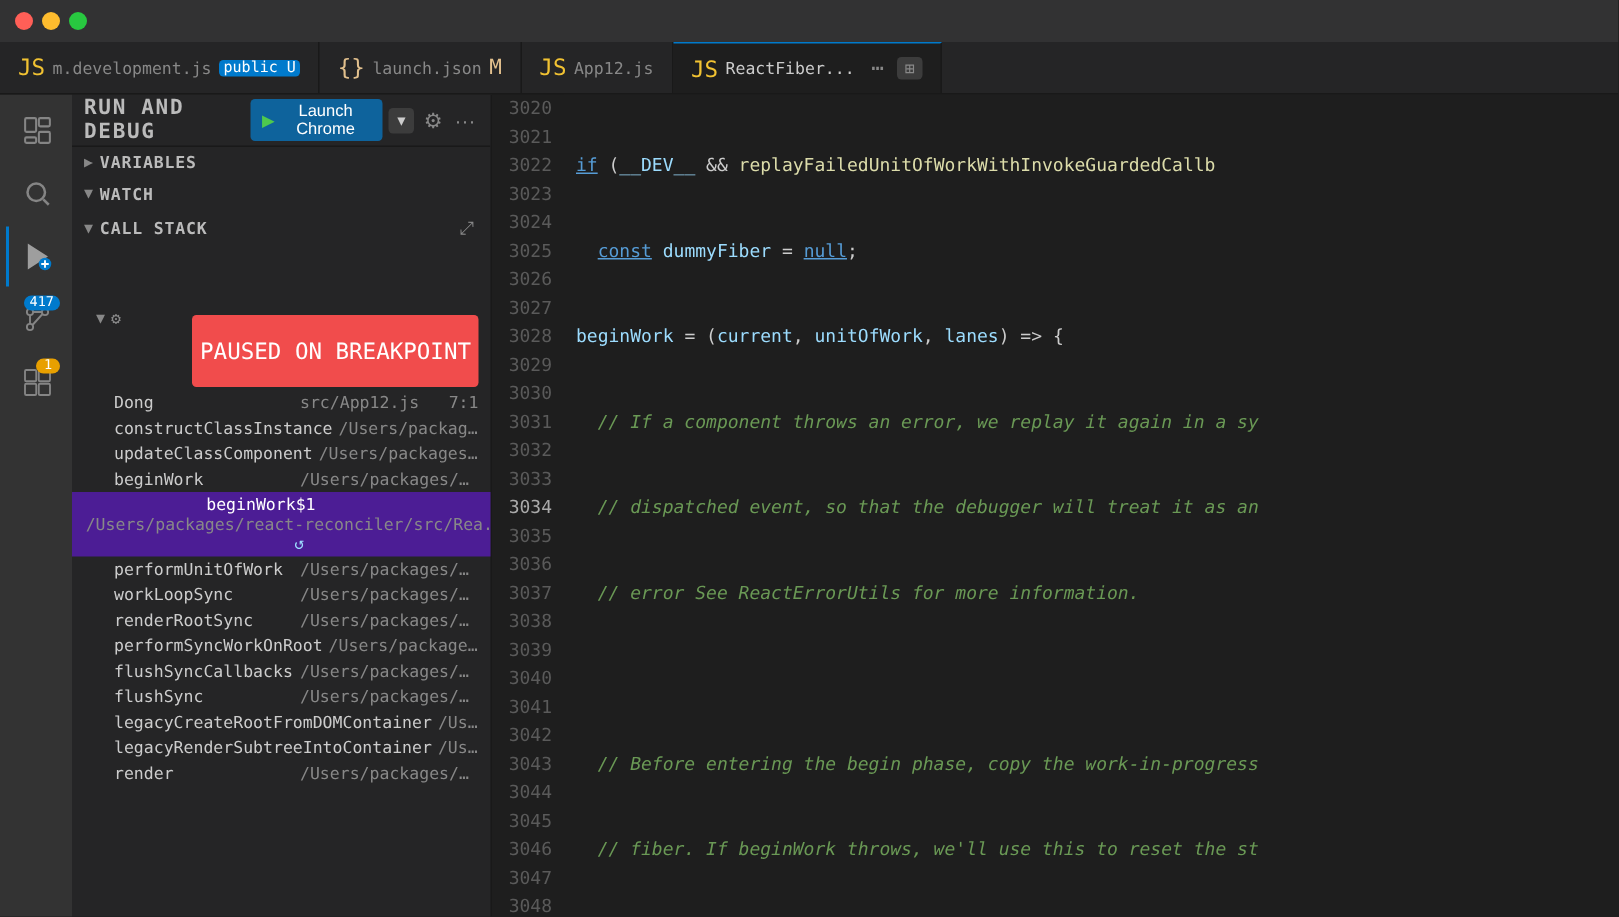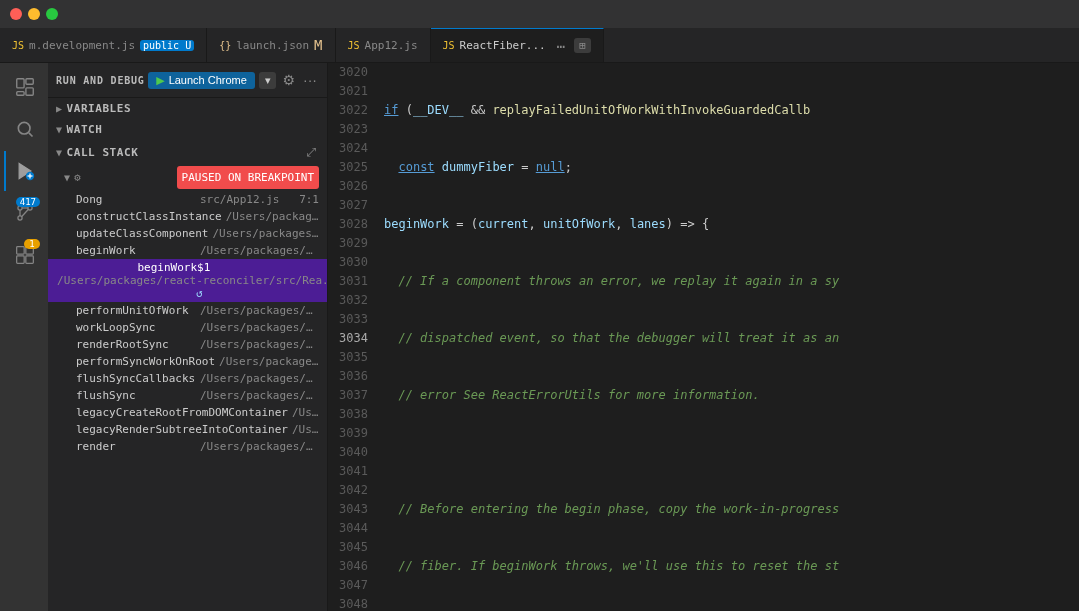--- a/index.html
+++ b/index.html
@@ -61,21 +61,21 @@
       cursor: pointer;
       white-space: nowrap;
       gap: 5px;
       position: relative;
     }
     .tab.active {
       background: #1e1e1e;
       color: #ccc;
       border-top: 1px solid #007acc;
     }
-    .tab .tab-icon { font-size: 10px; }
+    .tab .tab-icon { font-size: 15px; }
     .tab .badge {
       font-size: 10px;
       background: #007acc;
       color: white;
       border-radius: 3px;
       padding: 0 3px;
     }
     .tab .modified { color: #e2c08d; font-size: 14px; line-height: 1; }
 
     
@@ -146,21 +146,21 @@
       display: flex;
       align-items: center;
       justify-content: space-between;
       padding: 0 8px;
       height: 35px;
       background: #252526;
       border-bottom: 1px solid #191919;
       flex-shrink: 0;
     }
     .run-debug-title {
-      font-size: 10px;
+      font-size: 14px;
       font-weight: bold;
       color: #bbb;
       letter-spacing: 0.08em;
       text-transform: uppercase;
     }
     .run-debug-controls {
       display: flex;
       align-items: center;
       gap: 4px;
     }
@@ -263,25 +263,26 @@
       display: flex;
       align-items: center;
       gap: 4px;
       font-size: 11px;
       color: #ccc;
     }
 
     .paused-badge {
       background: #f14c4c;
       color: white;
-      font-size: 11px;
+      font-size: 15px;
       border-radius: 3px;
-      padding: 5px 5px;
+      padding: 15px 5px;
       margin-left: auto;
       white-space: nowrap;
+      margin-top: 44px;
     }
 
     .cs-frame {
       padding: 2px 8px 2px 28px;
       display: flex;
       align-items: center;
       font-size: 11px;
       color: #888;
       cursor: pointer;
       justify-content: space-between;

